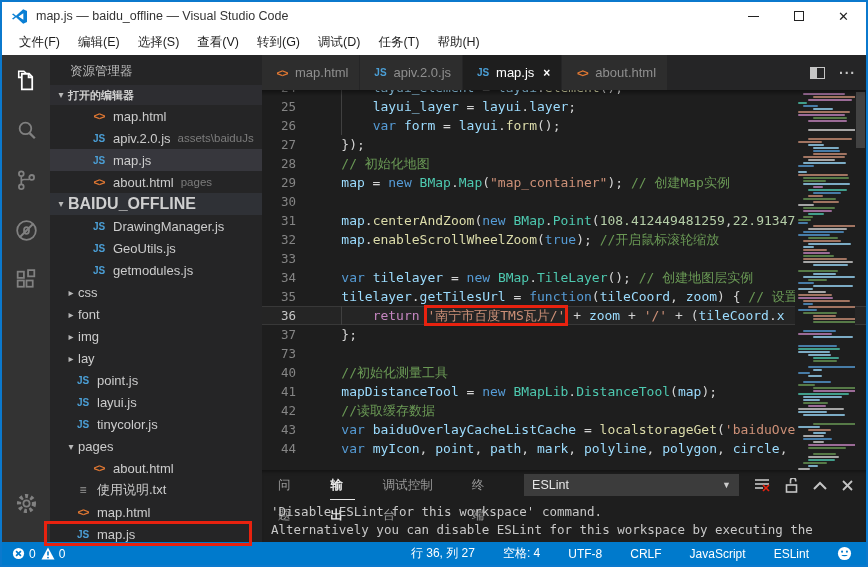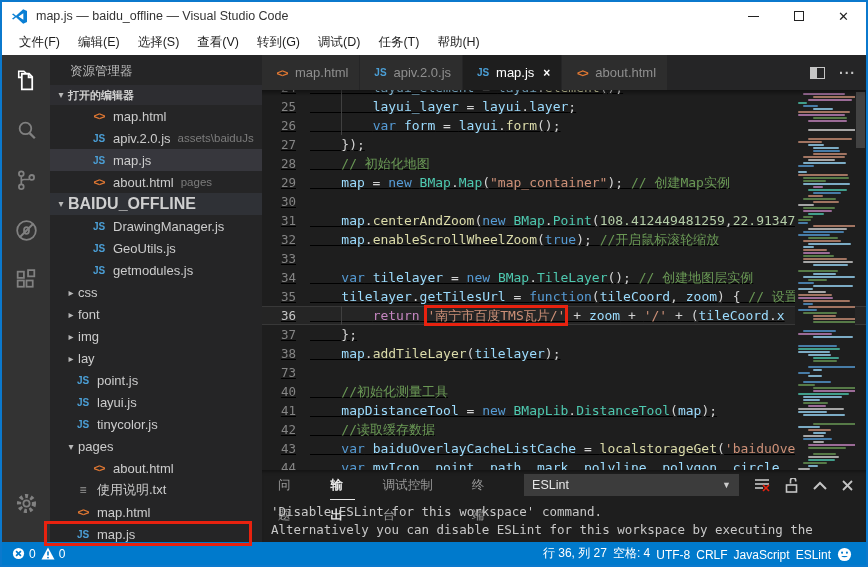--- a/index.html
+++ b/index.html
@@ -47,21 +47,21 @@
   .tab .fi{margin-right:4px;}
   .tab-close{margin-left:9px;color:#ffffff;font-size:12px;font-weight:bold;}
   .tab-actions{position:absolute;right:10px;top:0;height:35px;display:flex;align-items:center;gap:14px;}
   .split-icon{width:15px;height:12px;border:1px solid #c5c5c5;position:relative;}
   .split-icon::after{content:'';position:absolute;left:0;top:0;width:6px;height:10px;background:#c5c5c5;}
   .more-icon{color:#c5c5c5;font-size:14px;font-weight:bold;letter-spacing:1px;line-height:10px;}
   
   .editor{position:relative;height:380px;background:#1e1e1e;overflow:hidden;flex:none;
     font-family:"DejaVu Sans Mono","Liberation Mono",monospace;font-size:13px;}
   .editor::before{content:'';position:absolute;top:0;left:0;right:0;height:6px;background:linear-gradient(rgba(0,0,0,.4),transparent);z-index:5;pointer-events:none;}
-  .code-rows{position:absolute;left:0;top:0;right:0;text-decoration:underline;}
+  .code-rows{position:absolute;left:0;top:0;right:0;}
   .row{display:flex;height:19px;line-height:19px;white-space:pre;}
   .row .ln{width:34px;text-align:right;color:#858585;flex:none;font-size:12.5px;}
   .row .lc{padding-left:14px;flex:none;}
   .row.partial{height:7px;overflow:hidden;}
   .row.partial .inner{margin-top:-12px;display:flex;}
   .row.current{background:rgba(255,255,255,0.03);border-top:1px solid rgba(255,255,255,0.09);border-bottom:1px solid rgba(255,255,255,0.09);height:19px;line-height:17px;}
   .row.current .ln{color:#c6c6c6;}
   .tk-k{color:#569cd6;} .tk-r{color:#c586c0;} .tk-v{color:#9cdcfe;} .tk-f{color:#dcdcaa;}
   .tk-t{color:#4ec9b0;} .tk-s{color:#ce9178;} .tk-n{color:#b5cea8;} .tk-m{color:#6a9955;} .tk-p{color:#d4d4d4;}
   .ann-box{outline:3px solid #e8220f;outline-offset:0px;}
@@ -77,21 +77,21 @@
   .panel-tab{font-size:12.5px;color:#9b9b9b;margin-right:28px;height:30px;line-height:30px;text-transform:none;}
   .panel-tab.active{color:#e7e7e7;border-bottom:1px solid #e7e7e7;font-weight:bold;}
   .panel-select{margin-left:auto;width:220px;height:22px;background:#3c3c3c;color:#e8e8e8;font-size:12.5px;display:flex;align-items:center;padding:0 8px;}
   .panel-select .dd{margin-left:auto;font-size:9px;color:#cccccc;}
   .panel-icons{display:flex;align-items:center;gap:15px;margin-left:15px;margin-right:13px;}
   .panel-icons svg{display:block;}
   .panel-out{font-family:"DejaVu Sans Mono","Liberation Mono",monospace;font-size:12.5px;color:#c8c8c8;line-height:18px;padding:3px 0 0 9px;white-space:pre;}
   
   .statusbar{position:absolute;left:0;top:540px;width:864px;height:23px;background:#007acc;color:#ffffff;display:flex;align-items:center;font-size:12px;}
   .sb-left{display:flex;align-items:center;gap:5px;padding-left:10px;}
-  .sb-right{margin-left:auto;display:flex;align-items:flex-end;gap:6px;padding-right:14px;}
+  .sb-right{margin-left:auto;display:flex;align-items:center;gap:28px;padding-right:14px;}
   .sb-item{display:flex;align-items:center;gap:4px;}
   
   .red-box-sidebar{position:absolute;left:42px;top:519px;width:208px;height:25px;border:3px solid #e8220f;z-index:20;}
 </style>
 </head>
 <body>
 
 <div class="window">
 
   <div class="titlebar">
@@ -298,21 +298,20 @@
             <div class="row"><span class="ln">28</span><span class="lc"><span class="tk-p">    </span><span class="tk-m">// 初始化地图</span></span></div>
             <div class="row"><span class="ln">29</span><span class="lc"><span class="tk-p">    </span><span class="tk-v">map</span><span class="tk-p"> = </span><span class="tk-k">new</span><span class="tk-p"> </span><span class="tk-t">BMap</span><span class="tk-p">.</span><span class="tk-t">Map</span><span class="tk-p">(</span><span class="tk-s">"map_container"</span><span class="tk-p">); </span><span class="tk-m">// 创建Map实例</span></span></div>
             <div class="row"><span class="ln">30</span><span class="lc"></span></div>
             <div class="row"><span class="ln">31</span><span class="lc"><span class="tk-p">    </span><span class="tk-v">map</span><span class="tk-p">.</span><span class="tk-f">centerAndZoom</span><span class="tk-p">(</span><span class="tk-k">new</span><span class="tk-p"> </span><span class="tk-t">BMap</span><span class="tk-p">.</span><span class="tk-t">Point</span><span class="tk-p">(</span><span class="tk-n">108.412449481259</span><span class="tk-p">,</span><span class="tk-n">22.91347</span></span></div>
             <div class="row"><span class="ln">32</span><span class="lc"><span class="tk-p">    </span><span class="tk-v">map</span><span class="tk-p">.</span><span class="tk-f">enableScrollWheelZoom</span><span class="tk-p">(</span><span class="tk-k">true</span><span class="tk-p">); </span><span class="tk-m">//开启鼠标滚轮缩放</span></span></div>
             <div class="row"><span class="ln">33</span><span class="lc"></span></div>
             <div class="row"><span class="ln">34</span><span class="lc"><span class="tk-p">    </span><span class="tk-k">var</span><span class="tk-p"> </span><span class="tk-v">tilelayer</span><span class="tk-p"> = </span><span class="tk-k">new</span><span class="tk-p"> </span><span class="tk-t">BMap</span><span class="tk-p">.</span><span class="tk-t">TileLayer</span><span class="tk-p">(); </span><span class="tk-m">// 创建地图层实例</span></span></div>
             <div class="row"><span class="ln">35</span><span class="lc"><span class="tk-p">    </span><span class="tk-v">tilelayer</span><span class="tk-p">.</span><span class="tk-v">getTilesUrl</span><span class="tk-p"> = </span><span class="tk-k">function</span><span class="tk-p">(</span><span class="tk-v">tileCoord</span><span class="tk-p">, </span><span class="tk-v">zoom</span><span class="tk-p">) { </span><span class="tk-m">// 设置</span></span></div>
             <div class="row current"><span class="ln">36</span><span class="lc"><span class="tk-p">        </span><span class="tk-r">return</span><span class="tk-p"> </span><span class="tk-s ann-box">'南宁市百度TMS瓦片/'</span><span class="tk-p"> + </span><span class="tk-v">zoom</span><span class="tk-p"> + </span><span class="tk-s">'/'</span><span class="tk-p"> + (</span><span class="tk-v">tileCoord</span><span class="tk-p">.</span><span class="tk-v">x</span></span></div>
             <div class="row"><span class="ln">37</span><span class="lc"><span class="tk-p">    };</span></span></div>
-            <div class="row"><span class="ln">38</span><span class="lc"><span class="tk-p">    </span><span class="tk-v">map</span><span class="tk-p">.</span><span class="tk-f">addTileLayer</span><span class="tk-p">(</span><span class="tk-v">tilelayer</span><span class="tk-p">);</span></span></div>
             <div class="row"><span class="ln">73</span><span class="lc"></span></div>
             <div class="row"><span class="ln">40</span><span class="lc"><span class="tk-p">    </span><span class="tk-m">//初始化测量工具</span></span></div>
             <div class="row"><span class="ln">41</span><span class="lc"><span class="tk-p">    </span><span class="tk-v">mapDistanceTool</span><span class="tk-p"> = </span><span class="tk-k">new</span><span class="tk-p"> </span><span class="tk-t">BMapLib</span><span class="tk-p">.</span><span class="tk-t">DistanceTool</span><span class="tk-p">(</span><span class="tk-v">map</span><span class="tk-p">);</span></span></div>
             <div class="row"><span class="ln">42</span><span class="lc"><span class="tk-p">    </span><span class="tk-m">//读取缓存数据</span></span></div>
             <div class="row"><span class="ln">43</span><span class="lc"><span class="tk-p">    </span><span class="tk-k">var</span><span class="tk-p"> </span><span class="tk-v">baiduOverlayCacheListCache</span><span class="tk-p"> = </span><span class="tk-f">localstorageGet</span><span class="tk-p">(</span><span class="tk-s">'baiduOve</span></span></div>
             <div class="row"><span class="ln">44</span><span class="lc"><span class="tk-p">    </span><span class="tk-k">var</span><span class="tk-p"> </span><span class="tk-v">myIcon</span><span class="tk-p">, </span><span class="tk-v">point</span><span class="tk-p">, </span><span class="tk-v">path</span><span class="tk-p">, </span><span class="tk-v">mark</span><span class="tk-p">, </span><span class="tk-v">polyline</span><span class="tk-p">, </span><span class="tk-v">polygon</span><span class="tk-p">, </span><span class="tk-v">circle</span><span class="tk-p">,</span></span></div>
           </div>
         <div class="indent-guide" style="top:0;height:45px;"></div>
         <div class="indent-guide" style="top:216px;height:19px;"></div>
         <div class="minimap" id="minimap">

